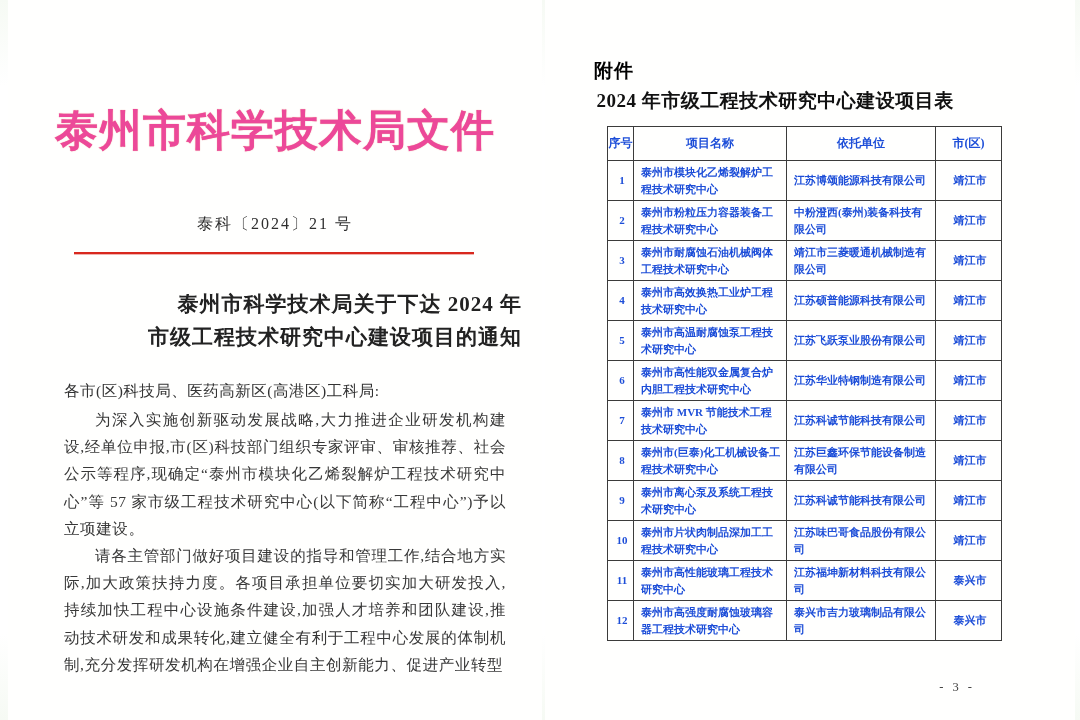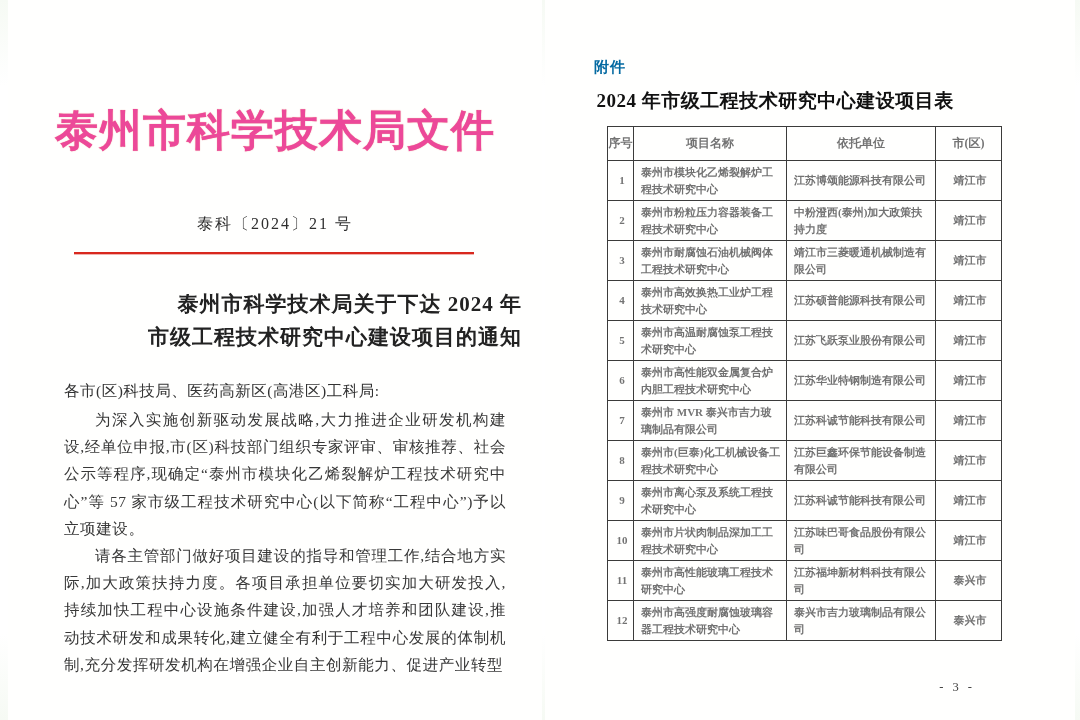--- a/index.html
+++ b/index.html
@@ -76,23 +76,23 @@
     line-height: 27.2px;
     letter-spacing: .6px;
     text-align: justify;
   }
   .body-text p { text-indent: 2em; }
 
   
   .attachment-label {
     position: absolute;
     top: 58px; left: 49px;
-    font-size: 15px;
-    font-weight: bold;
-    color: #0369a1;
+    font-size: 19px;
+    font-weight: bold;
+    color: #000000;
     letter-spacing: 1px;
   }
   .table-title {
     position: absolute;
     top: 88px; left: 0; right: 70px;
     text-align: center;
     font-size: 19px;
     font-weight: bold;
     color: #111;
     letter-spacing: .5px;
@@ -100,21 +100,21 @@
   }
   table.projects {
     position: absolute;
     top: 126px; left: 62px;
     width: 394px;
     border-collapse: collapse;
     table-layout: fixed;
   }
   table.projects th, table.projects td {
     border: 1px solid #3b3b3b;
-    color: #737373;
+    color: #1d4ed8;
     vertical-align: middle;
   }
   table.projects th {
     height: 34px;
     font-size: 12px;
     font-weight: bold;
     text-align: center;
     line-height: 1.25;
     padding: 1px 0;
   }
@@ -180,21 +180,21 @@
       <tbody>
         <tr>
           <td class="c-seq">1</td>
           <td class="c-name">泰州市模块化乙烯裂解炉工程技术研究中心</td>
           <td class="c-org">江苏博颂能源科技有限公司</td>
           <td class="c-dist">靖江市</td>
         </tr>
         <tr>
           <td class="c-seq">2</td>
           <td class="c-name">泰州市粉粒压力容器装备工程技术研究中心</td>
-          <td class="c-org">中粉澄西(泰州)加大政策扶持力度</td>
+          <td class="c-org">中粉澄西(泰州)装备科技有限公司</td>
           <td class="c-dist">靖江市</td>
         </tr>
         <tr>
           <td class="c-seq">3</td>
           <td class="c-name">泰州市耐腐蚀石油机械阀体工程技术研究中心</td>
           <td class="c-org">靖江市三菱暖通机械制造有限公司</td>
           <td class="c-dist">靖江市</td>
         </tr>
         <tr>
           <td class="c-seq">4</td>
@@ -209,21 +209,21 @@
           <td class="c-dist">靖江市</td>
         </tr>
         <tr>
           <td class="c-seq">6</td>
           <td class="c-name">泰州市高性能双金属复合炉内胆工程技术研究中心</td>
           <td class="c-org">江苏华业特钢制造有限公司</td>
           <td class="c-dist">靖江市</td>
         </tr>
         <tr>
           <td class="c-seq">7</td>
-          <td class="c-name">泰州市 MVR 泰兴市吉力玻璃制品有限公司</td>
+          <td class="c-name">泰州市 MVR 节能技术工程技术研究中心</td>
           <td class="c-org">江苏科诚节能科技有限公司</td>
           <td class="c-dist">靖江市</td>
         </tr>
         <tr>
           <td class="c-seq">8</td>
           <td class="c-name">泰州市(巨泰)化工机械设备工程技术研究中心</td>
           <td class="c-org">江苏巨鑫环保节能设备制造有限公司</td>
           <td class="c-dist">靖江市</td>
         </tr>
         <tr>

